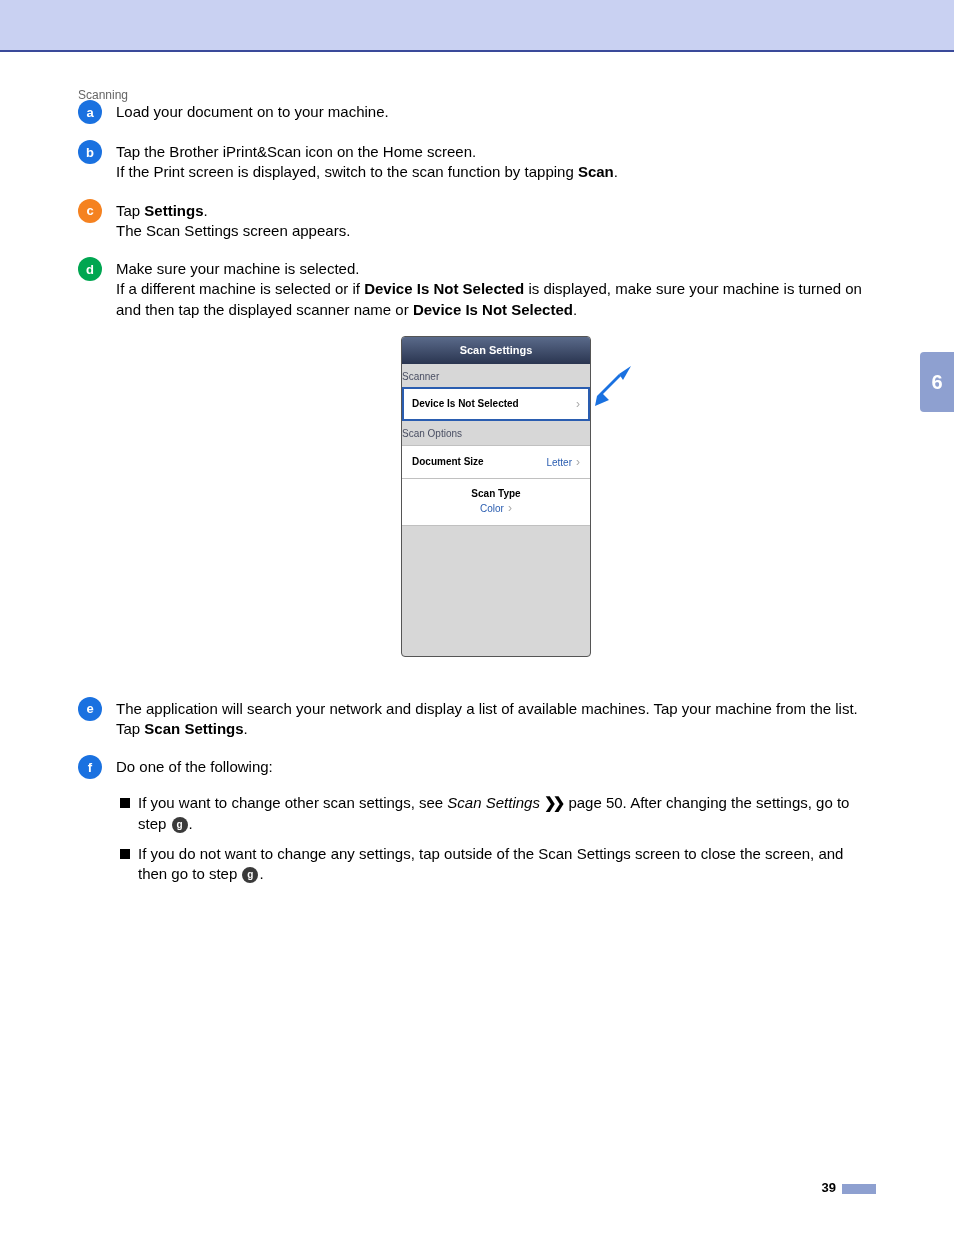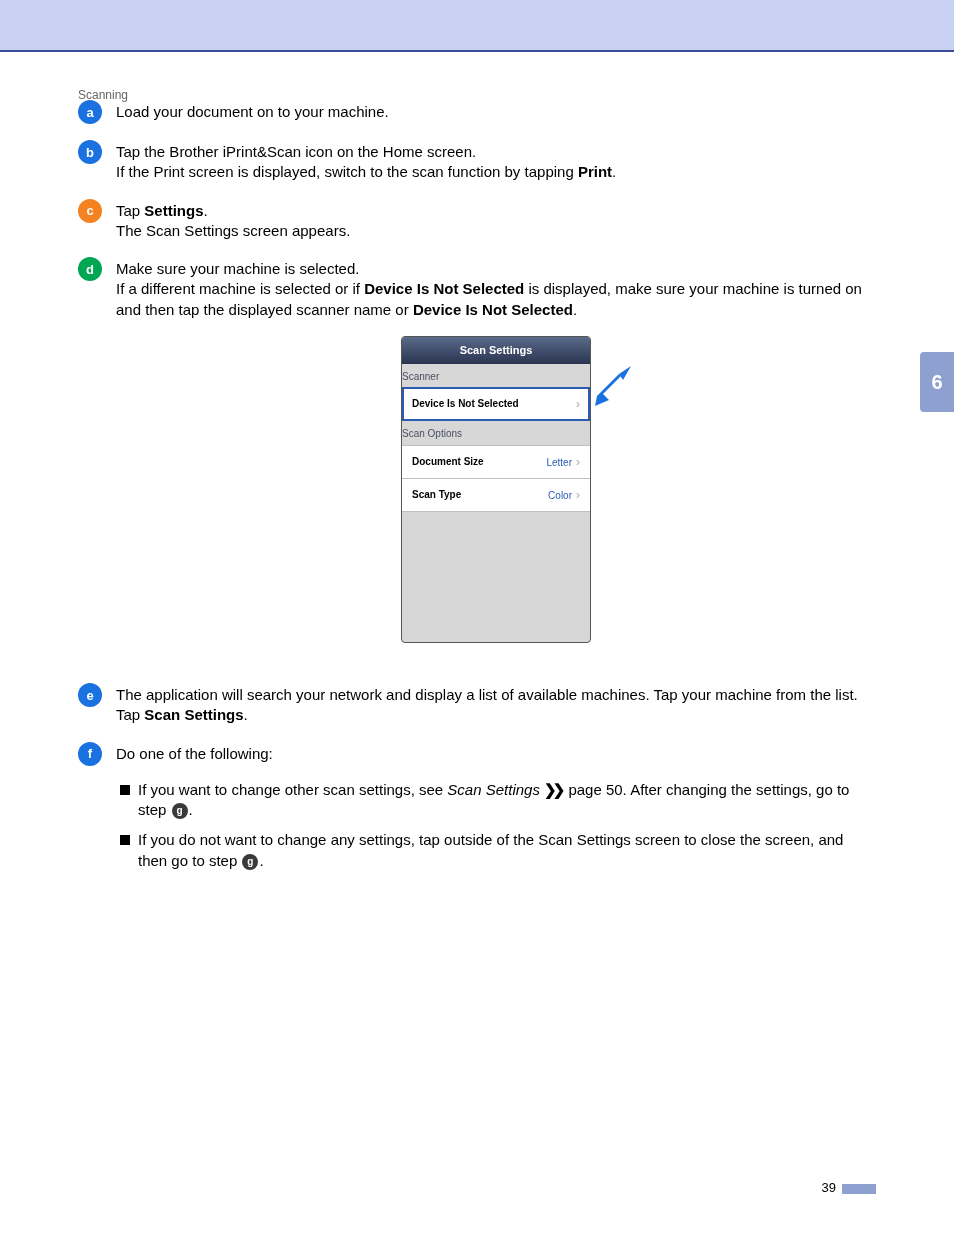--- a/index.html
+++ b/index.html
@@ -25,32 +25,32 @@
   .double-chevron { display:inline-block; letter-spacing:-4px; font-weight:bold; padding-right:3px; }
 
   .inline-dark-circle { display: inline-flex; width: 16px; height: 16px; background: #3a3a3a; color: #fff; border-radius: 50%; font-size: 10px; font-weight: bold; align-items: center; justify-content: center; vertical-align: middle; margin: 0 1px; }
 
   
   .settings-wrap { position: relative; width: 190px; margin: 16px auto 24px auto; }
   .settings-panel { background: #d7d7d7; border: 1px solid #555; border-radius: 4px; overflow: hidden; font-size: 10px; }
   .settings-title { background: linear-gradient(#5a6a8a,#2a3550); color: #fff; text-align:center; padding: 6px 0; font-size: 11px; font-weight: bold; }
   .sec-label { color:#4a4f63; padding: 6px 8px 4px 0; font-size:10px; }
   .row { display:flex; justify-content:space-between; align-items:center; background:#fff; padding:8px 10px; border-top:1px solid #c0c0c0; border-bottom:1px solid #c0c0c0; font-size:10px; }
-  .row + .row { border-top:none; }
+  .row + .row { border-top:none;flex-direction:column; }
   .row .k { font-weight:bold; }
   .row .v { color:#2a5db0; }
   .row.highlight { outline:2px solid #2a5db0; outline-offset:-2px; }
   .chev { color:#aaa; margin-left:4px; font-size:12px; }
   .spacer { height: 130px; }
   .arrow { position:absolute; top:30px; right:-44px; }
   .arrow svg { width:40px; height:40px; }
 
   .side-tab { position: absolute; right: 0; top: 352px; width: 34px; height: 60px; background: #8ea0d0; color:#fff; font-size:20px; font-weight:bold; display:flex; align-items:center; justify-content:center; border-top-left-radius:4px; border-bottom-left-radius:4px; }
 
-  .page-number { position:absolute; bottom:40px; right:78px; font-size:13px; font-weight:normal; }
+  .page-number { position:absolute; bottom:40px; right:78px; font-size:13px; font-weight:bold; }
   .pn-bar { display:inline-block; width:34px; height:10px; background:#8ea0d0; vertical-align:middle; margin-left:6px; }
 </style>
 </head>
 <body>
 
 <div class="top-bar"></div>
 
 <div class="side-tab">6</div>
 
 <div class="page">
@@ -60,21 +60,21 @@
 
   <div class="step">
     <div class="marker blue">a</div>
     <div class="content">Load your document on to your machine.</div>
   </div>
 
   <div class="step">
     <div class="marker blue">b</div>
     <div class="content">
       <span>Tap the Brother iPrint&amp;Scan icon on the Home screen.</span><br>
-      <span>If the Print screen is displayed, switch to the scan function by tapping </span><b>Print</b><span>.</span>
+      <span>If the Print screen is displayed, switch to the scan function by tapping </span><b>Scan</b><span>.</span>
     </div>
   </div>
 
   <div class="step">
     <div class="marker orange">c</div>
     <div class="content">
       <span>Tap </span><b>Settings</b><span>.</span><br>
       <span>The Scan Settings screen appears.</span>
     </div>
   </div>

